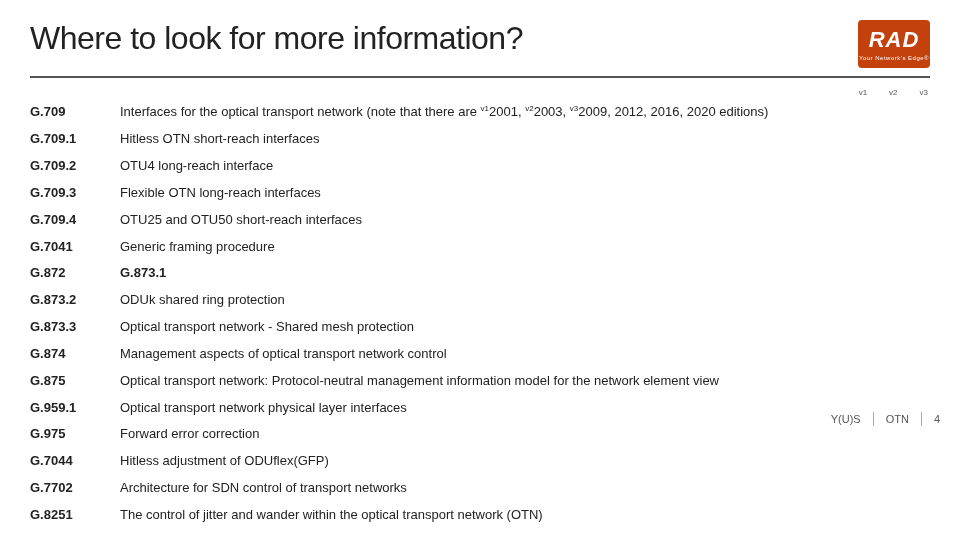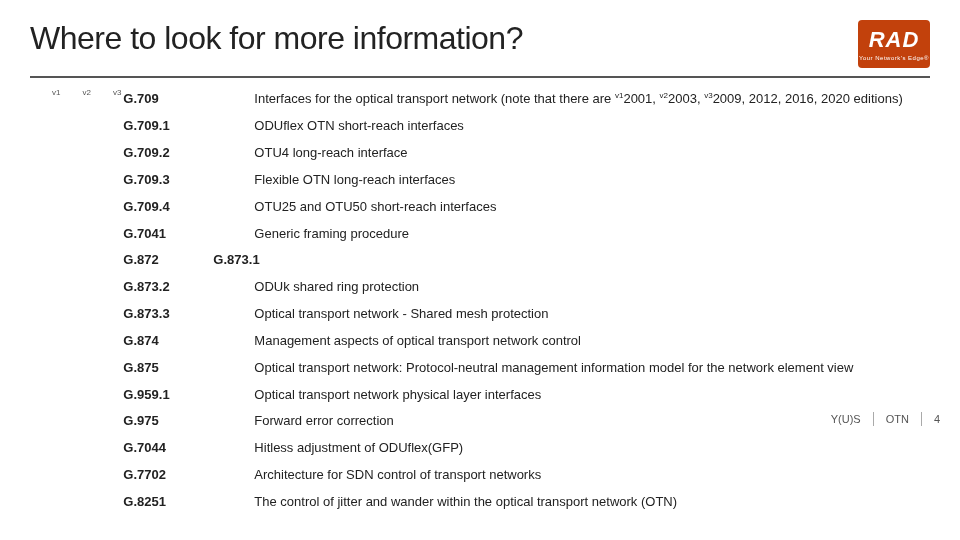--- a/index.html
+++ b/index.html
@@ -63,21 +63,21 @@
     }
 
     .divider {
       height: 2px;
       background: #555;
       margin-bottom: 10px;
     }
 
     .content {
       display: flex;
-      flex-direction: row;
+      flex-direction: column;
     }
 
     .table-area {
       display: grid;
       grid-template-columns: 90px 1fr;
       row-gap: 4px;
     }
 
     .cell-code {
       font-size: 13px;
@@ -85,21 +85,20 @@
       color: #222;
       padding: 2px 0;
       line-height: 1.45;
     }
 
     .cell-desc {
       font-size: 13px;
       color: #222;
       padding: 2px 0;
       line-height: 1.45;
-      margin-left: 41px;
     }
 
     .superscript-row {
       display: flex;
       justify-content: flex-end;
       font-size: 9px;
       color: #555;
       margin-bottom: 0px;
       padding-right: 2px;
     }
@@ -147,21 +146,21 @@
   <div class="content">
     <div class="superscript-row">
       <span class="sup-label"><sup>v1</sup></span>
       <span class="sup-label"><sup>v2</sup></span>
       <span class="sup-label"><sup>v3</sup></span>
     </div>
     <div class="table-area" id="standards-table">
     <div class="cell-code">G.709</div>
         <div class="cell-desc">Interfaces for the optical transport network (note that there are <sup style="font-size:8px">v1</sup>2001, <sup style="font-size:8px">v2</sup>2003, <sup style="font-size:8px">v3</sup>2009, 2012, 2016, 2020 editions)</div>
         <div class="cell-code">G.709.1</div>
-        <div class="cell-desc">ODUflex OTN short-reach interfaces</div>
+        <div class="cell-desc">Hitless OTN short-reach interfaces</div>
         <div class="cell-code">G.709.2</div>
         <div class="cell-desc">OTU4 long-reach interface</div>
         <div class="cell-code">G.709.3</div>
         <div class="cell-desc">Flexible OTN long-reach interfaces</div>
         <div class="cell-code">G.709.4</div>
         <div class="cell-desc">OTU25 and OTU50 short-reach interfaces</div>
         <div class="cell-code">G.7041</div>
         <div class="cell-desc">Generic framing procedure</div>
         <div class="cell-code">G.872</div>
         <div class="cell-code">G.873.1</div>

